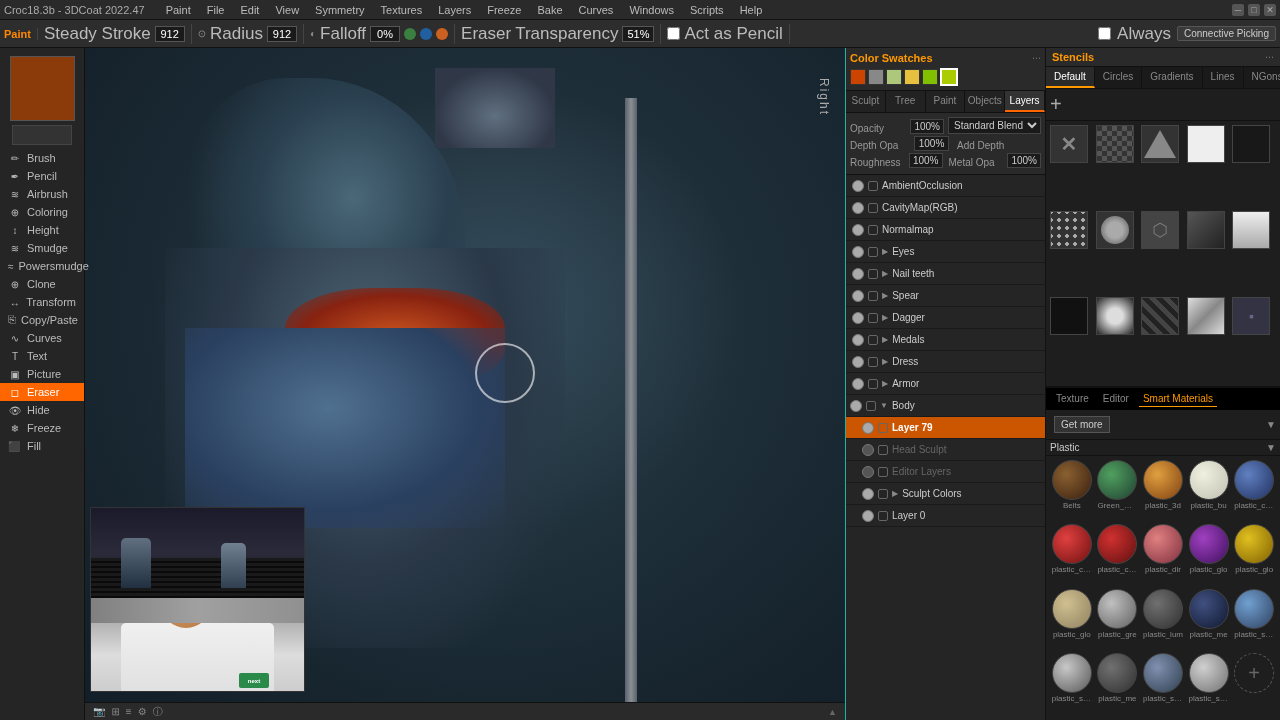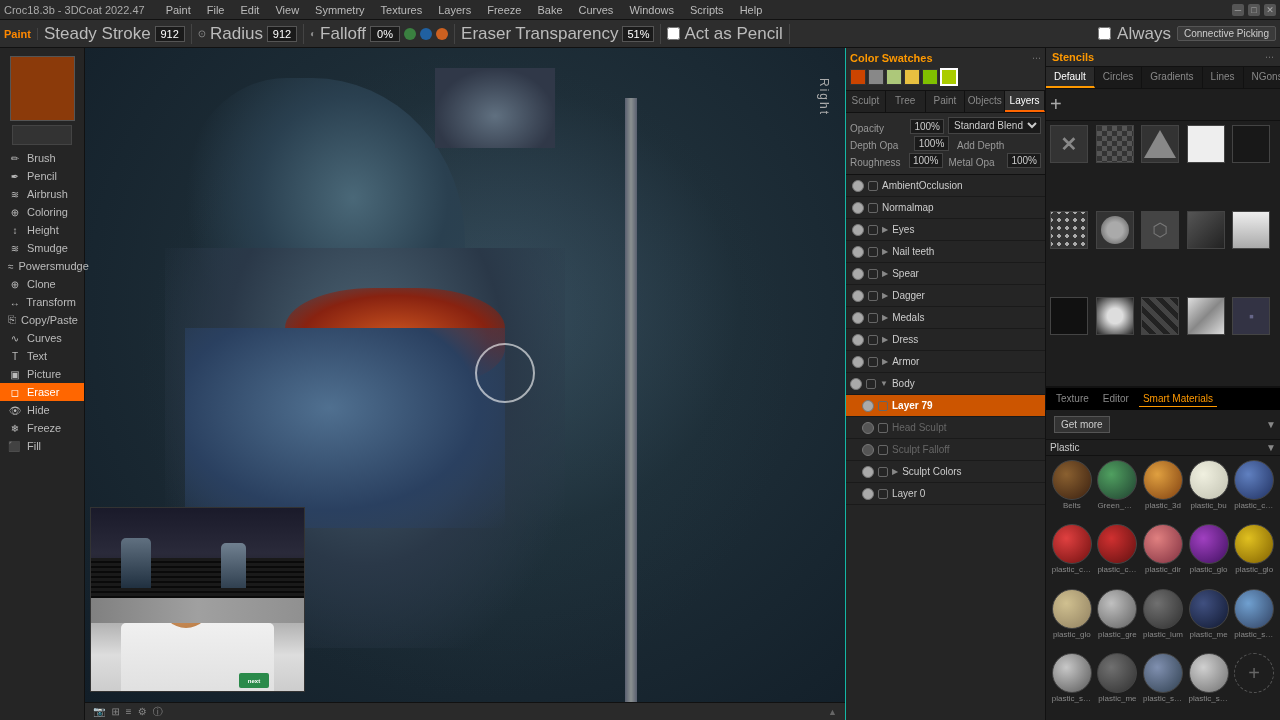--- a/index.html
+++ b/index.html
@@ -808,20 +808,25 @@
   <div class="layer-list scrollable">
 
     <div class="layer-item">
       <div class="layer-eye on"></div>
       <div class="layer-lock"></div>
       <span class="layer-name">AmbientOcclusion</span>
     </div>
     <div class="layer-item">
       <div class="layer-eye on"></div>
       <div class="layer-lock"></div>
+      <span class="layer-name">CavityMap(RGB)</span>
+    </div>
+    <div class="layer-item">
+      <div class="layer-eye on"></div>
+      <div class="layer-lock"></div>
       <span class="layer-name">Normalmap</span>
     </div>
     <div class="layer-item">
       <div class="layer-eye on"></div>
       <div class="layer-lock"></div>
       <span class="layer-arrow">▶</span>
       <span class="layer-name">Eyes</span>
     </div>
     <div class="layer-item">
       <div class="layer-eye on"></div>
@@ -873,21 +878,21 @@
       <span class="layer-name" style="color:#fff;font-weight:bold;">Layer 79</span>
     </div>
     <div class="layer-item layer-indent">
       <div class="layer-eye"></div>
       <div class="layer-lock"></div>
       <span class="layer-name dimmed">Head Sculpt</span>
     </div>
     <div class="layer-item layer-indent">
       <div class="layer-eye"></div>
       <div class="layer-lock"></div>
-      <span class="layer-name dimmed">Sculpt Falloff</span>
+      <span class="layer-name dimmed">Editor Layers</span>
     </div>
     <div class="layer-item layer-indent">
       <div class="layer-eye on"></div>
       <div class="layer-lock"></div>
       <span class="layer-arrow">▶</span>
       <span class="layer-name">Sculpt Colors</span>
     </div>
     <div class="layer-item layer-indent">
       <div class="layer-eye on"></div>
       <div class="layer-lock"></div>

